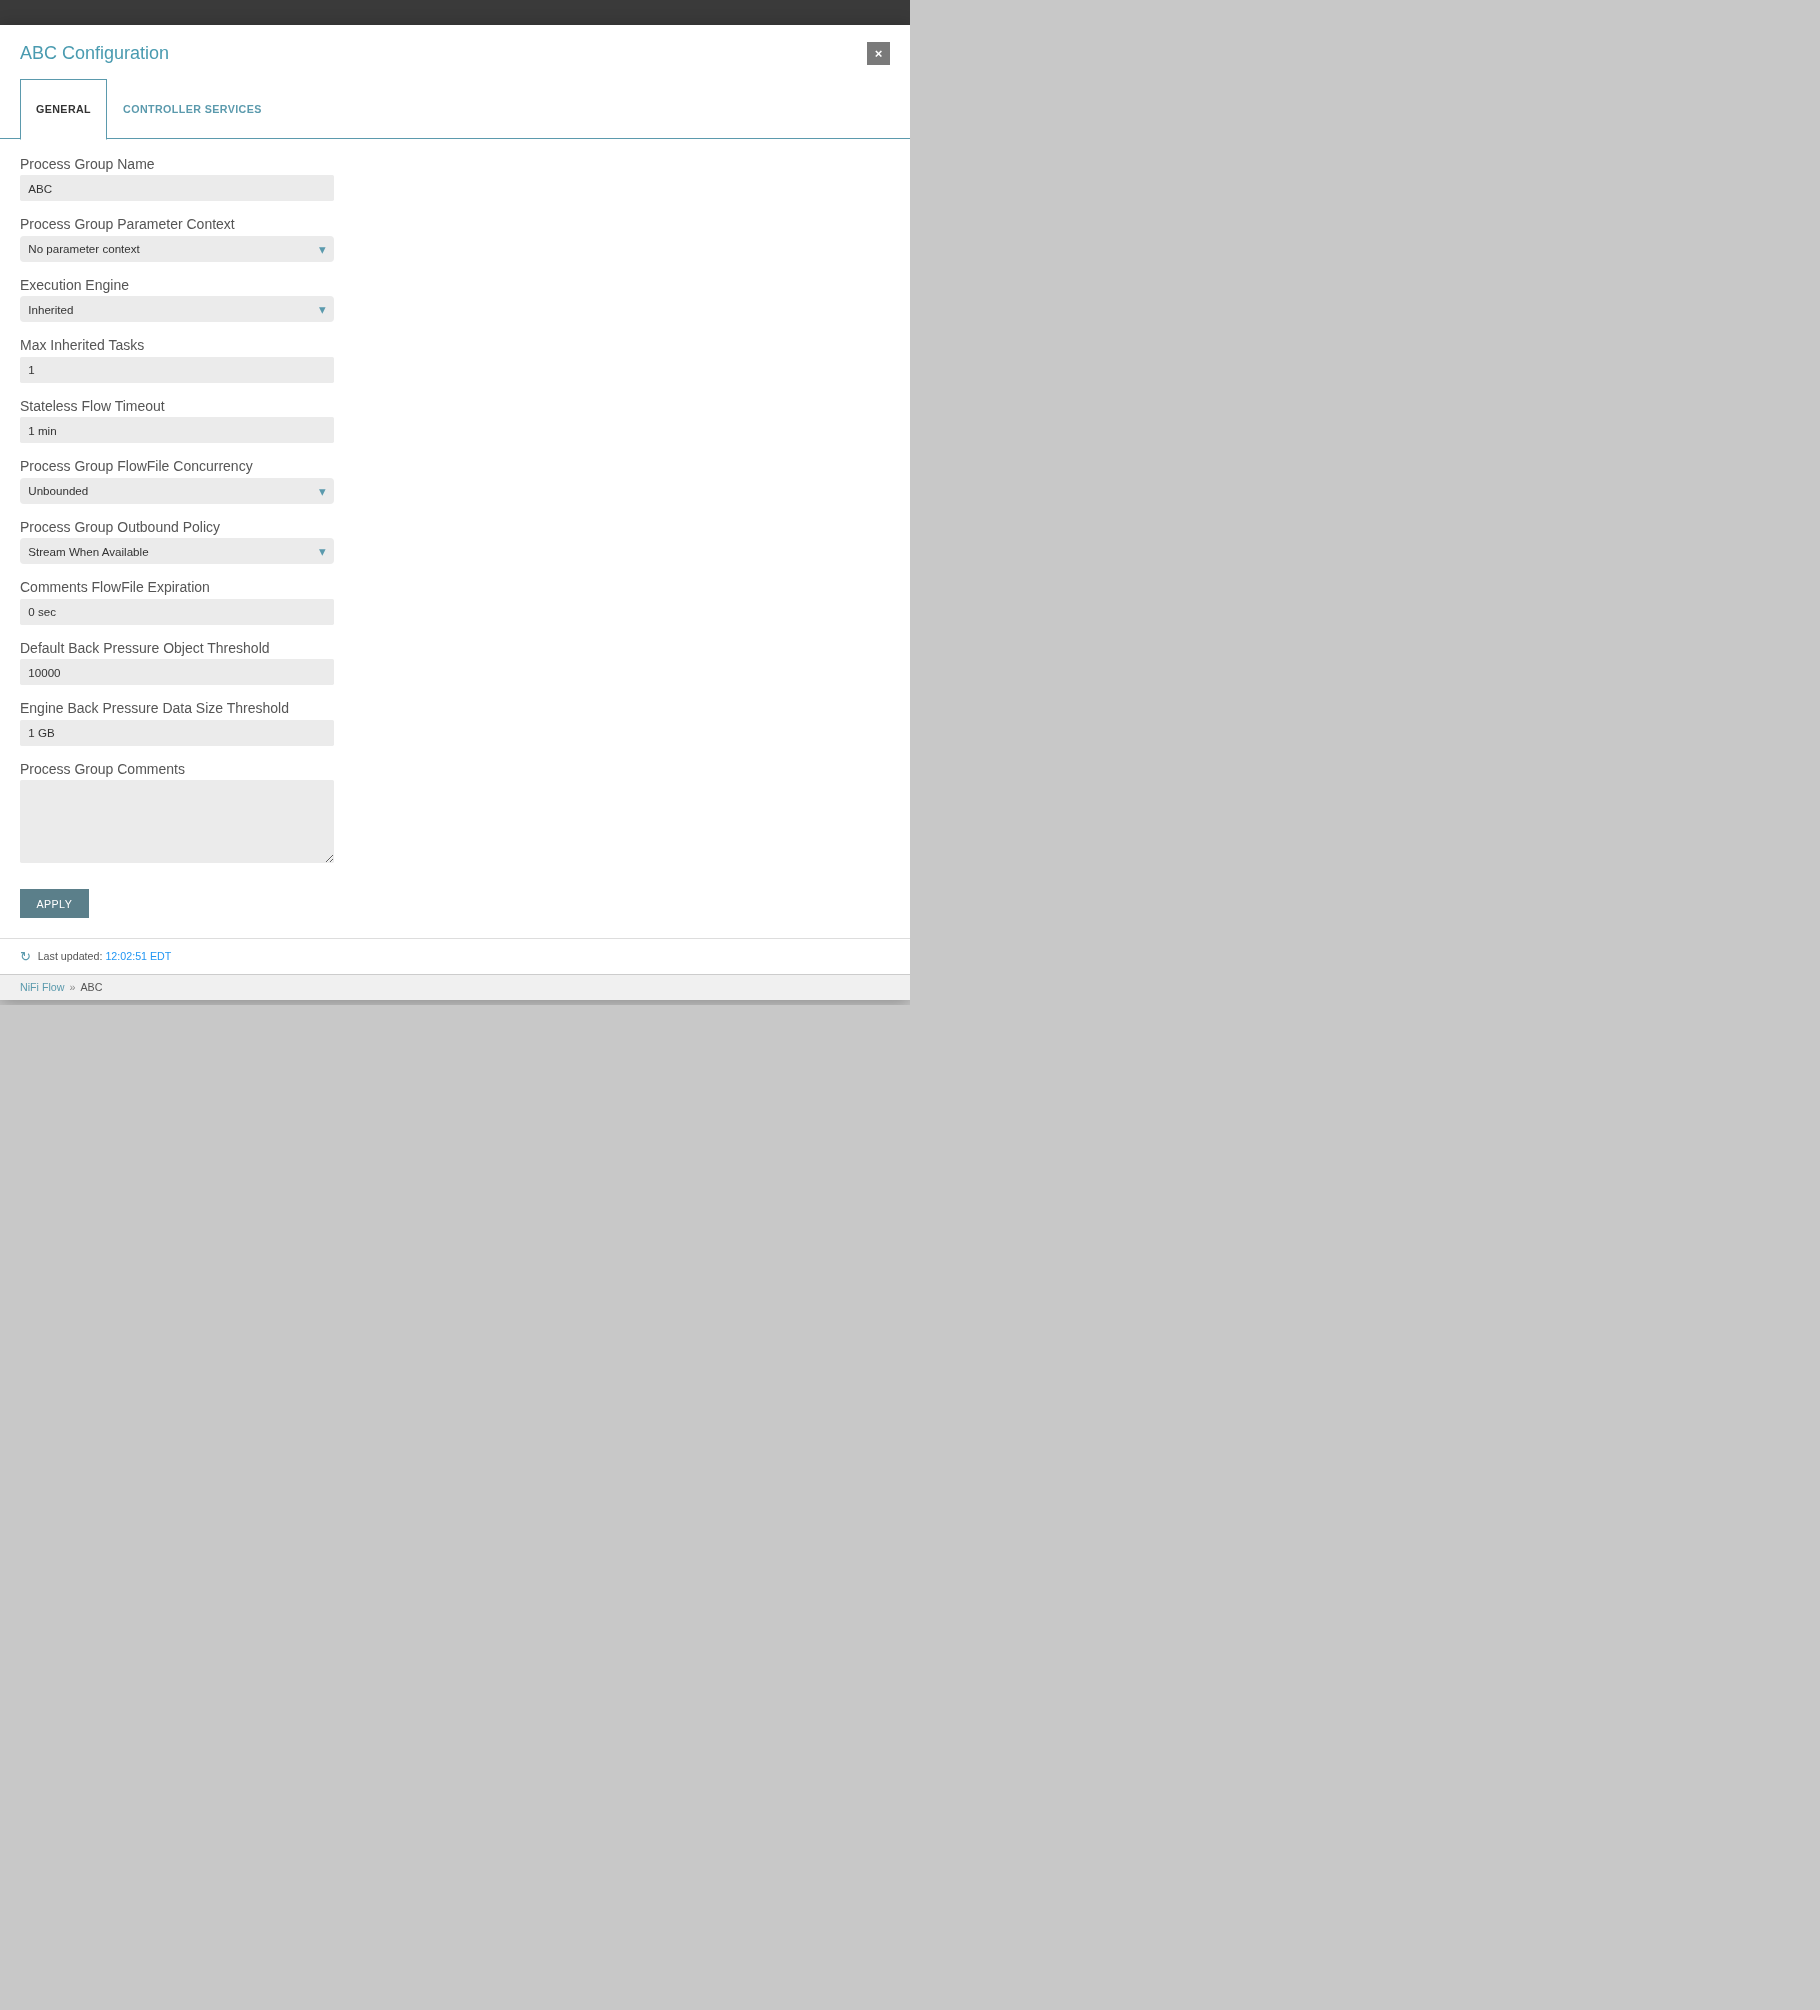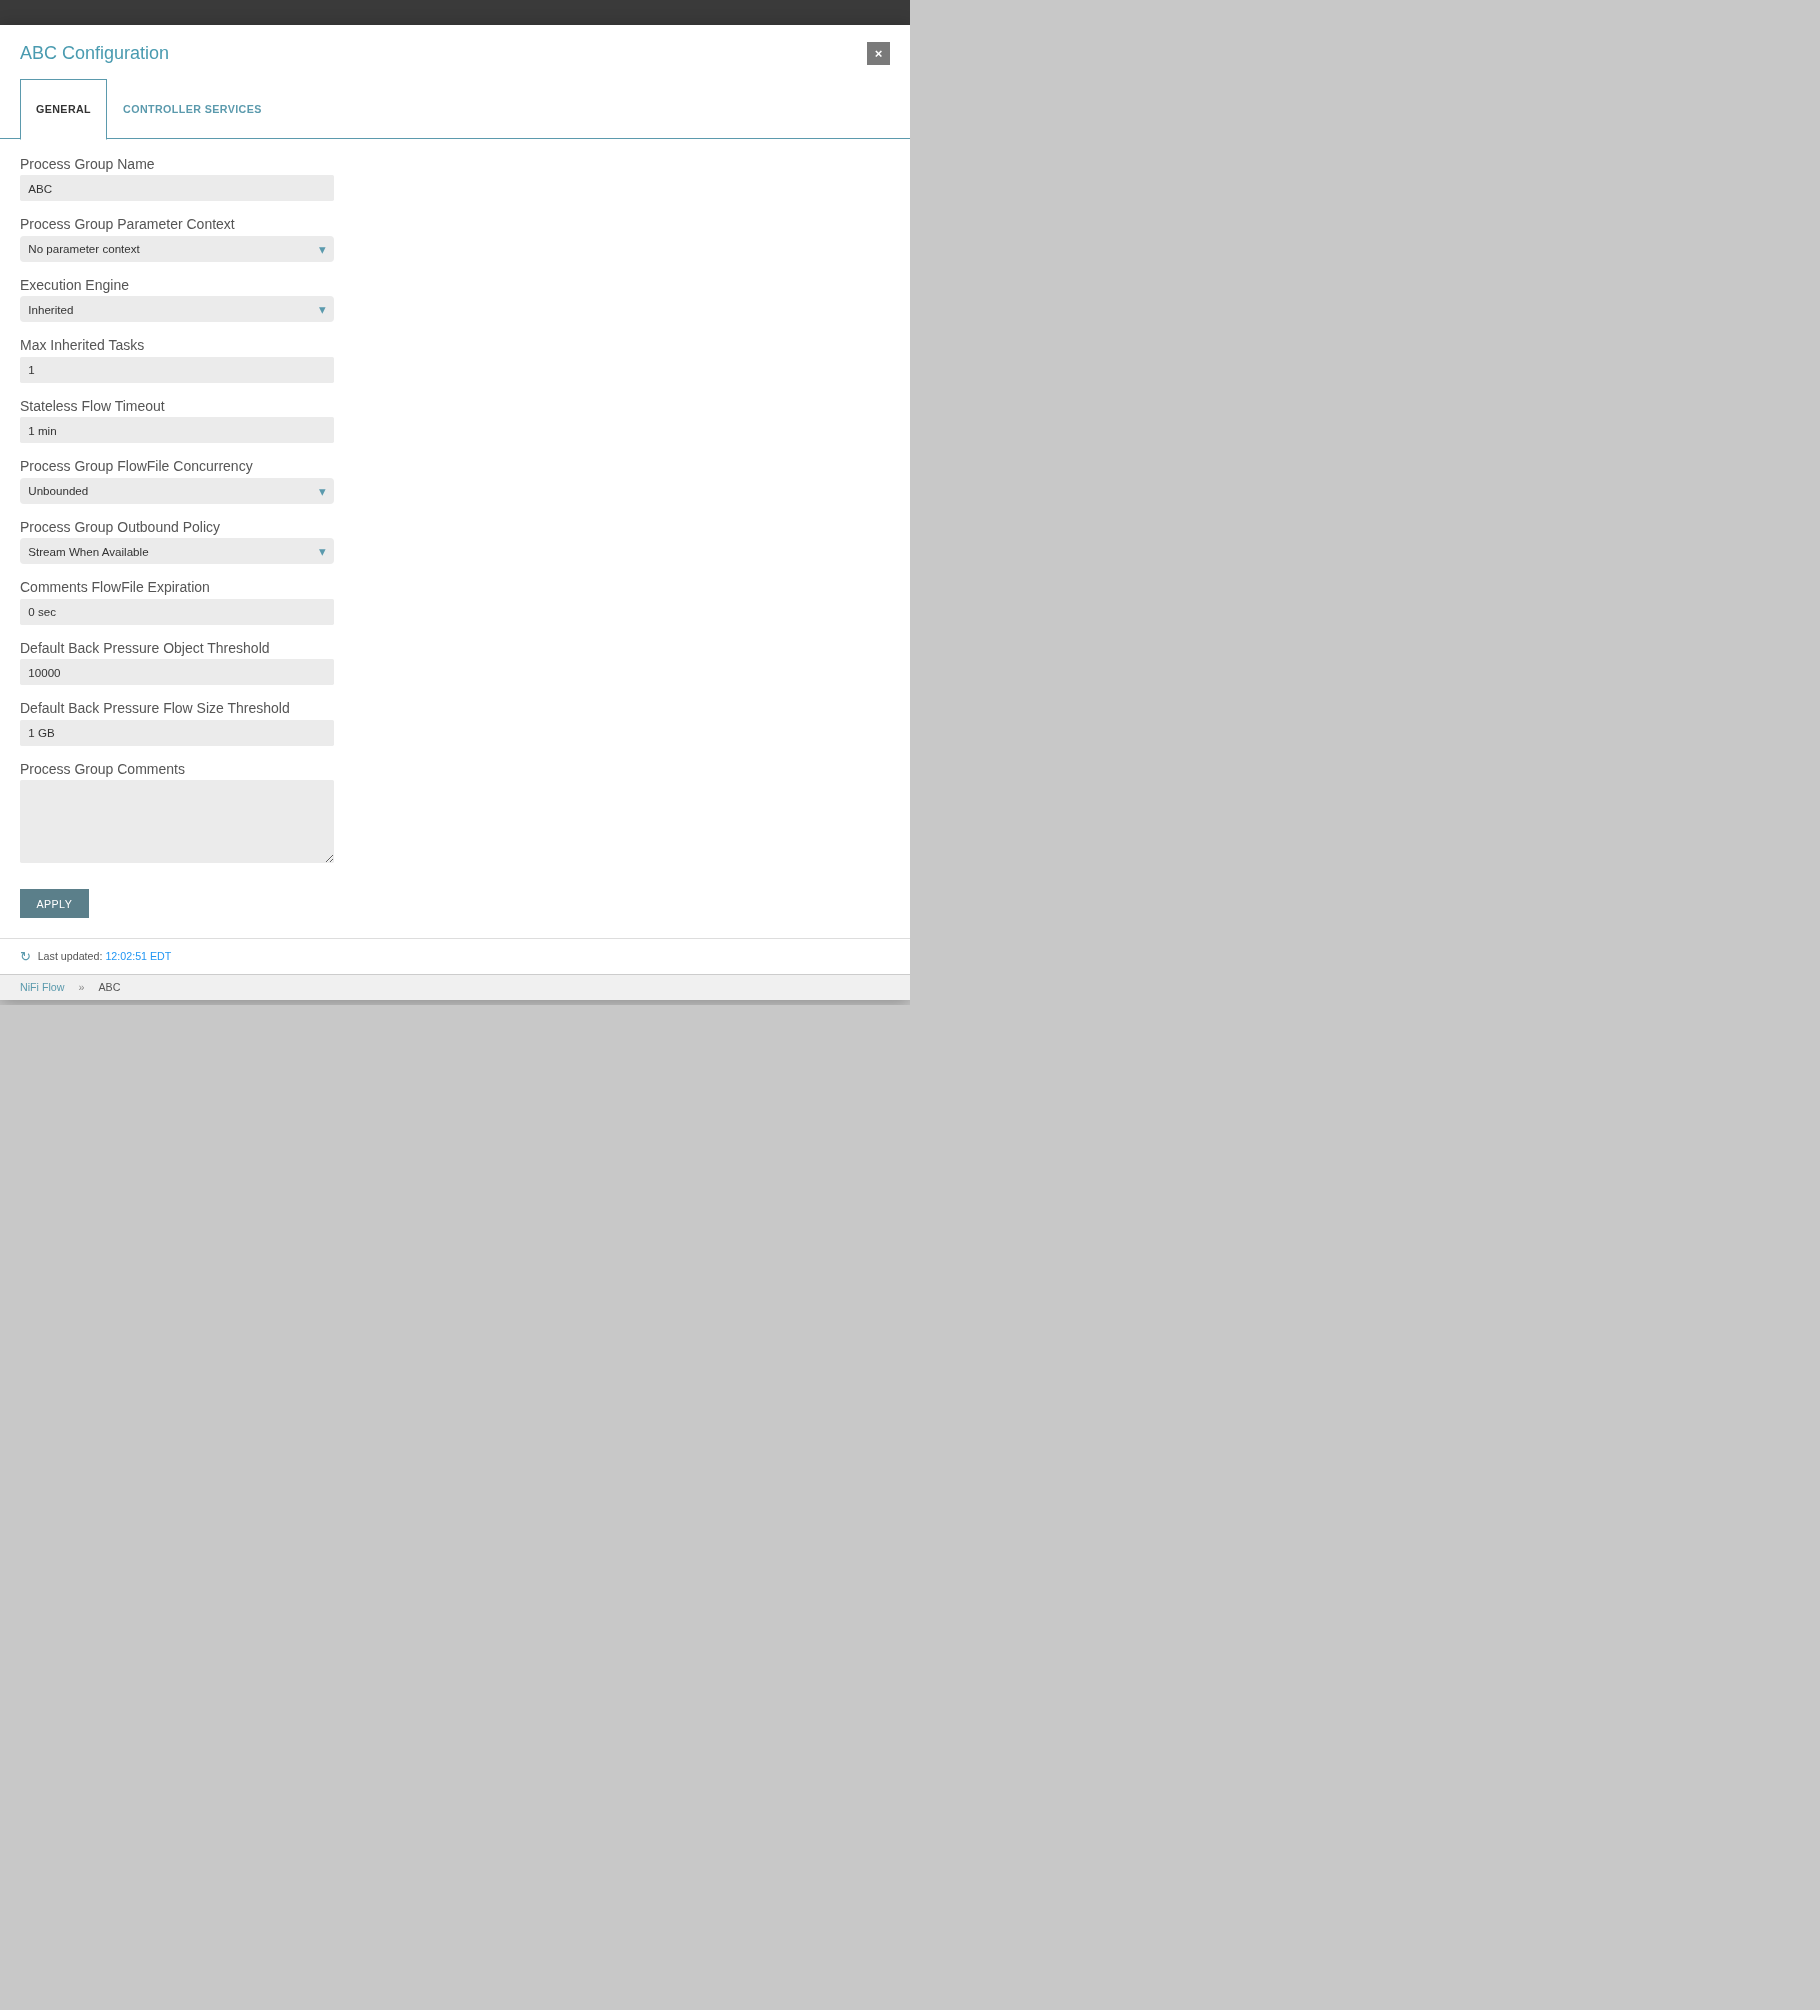--- a/index.html
+++ b/index.html
@@ -168,21 +168,21 @@
       color: #2196f3;
     }
     .breadcrumb {
       background: #f0f0f0;
       border-top: 0.8px solid #ccc;
       padding: 6.6px 20px;
       font-size: 10.7px;
       color: #555;
       display: flex;
       align-items: center;
-      gap: 14px;
+      gap: 5px;
     }
     .breadcrumb-link {
       color: #5b9aad;
       cursor: pointer;
     }
     .breadcrumb-sep {
       color: #888;
     }
   </style>
 </head>
@@ -278,21 +278,21 @@
     </div>
 
     
     <div class="form-group">
       <label class="form-label">Default Back Pressure Object Threshold</label>
       <input class="form-input" type="text" value="10000" style="">
     </div>
 
     
     <div class="form-group">
-      <label class="form-label">Default Back Pressure Flow Size Threshold</label>
+      <label class="form-label">Engine Back Pressure Data Size Threshold</label>
       <input class="form-input" type="text" value="1 GB" style="">
     </div>
 
     
     <div class="form-group">
       <label class="form-label">Process Group Comments</label>
       <textarea class="form-textarea" style=""></textarea>
     </div>
 
     

